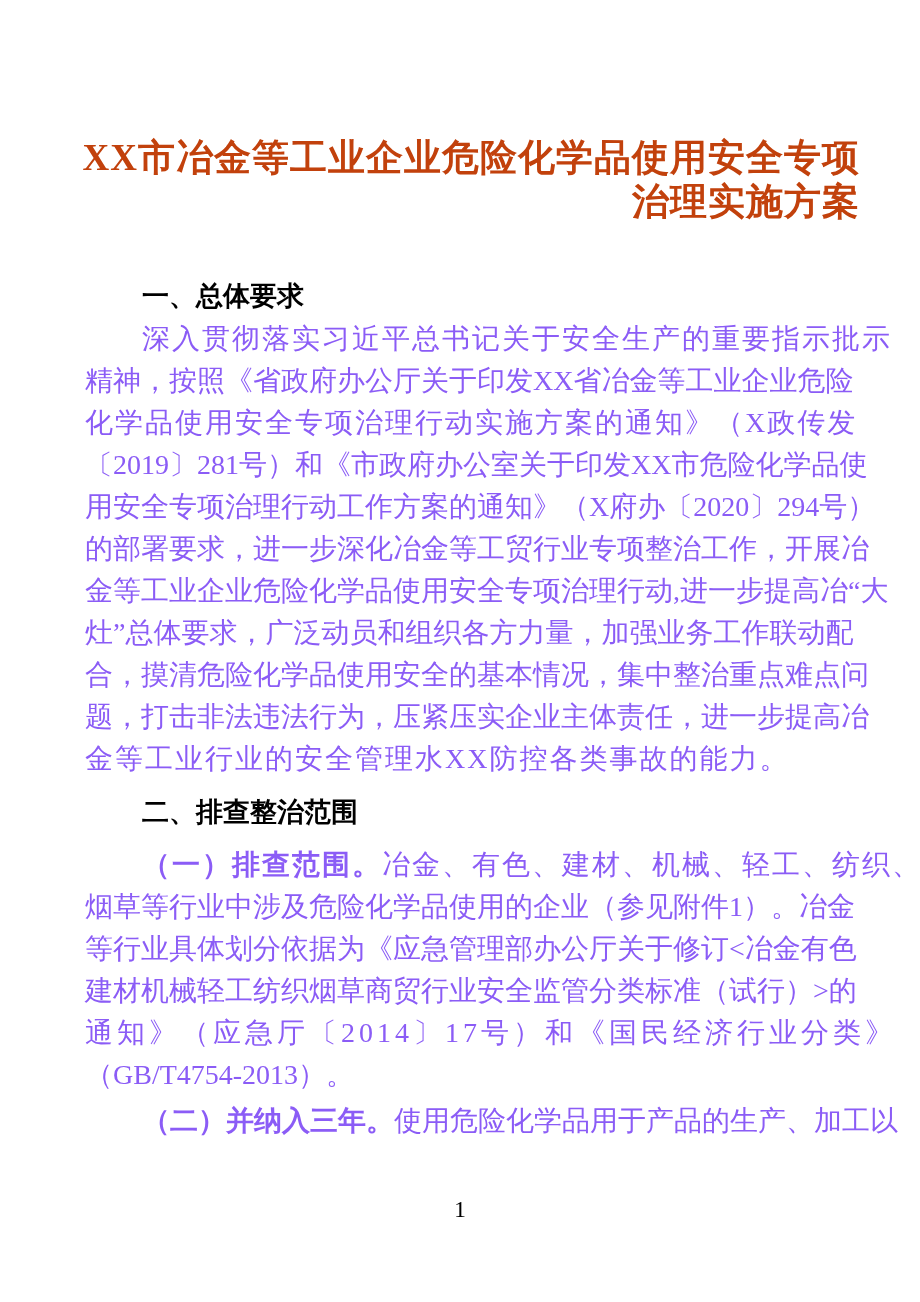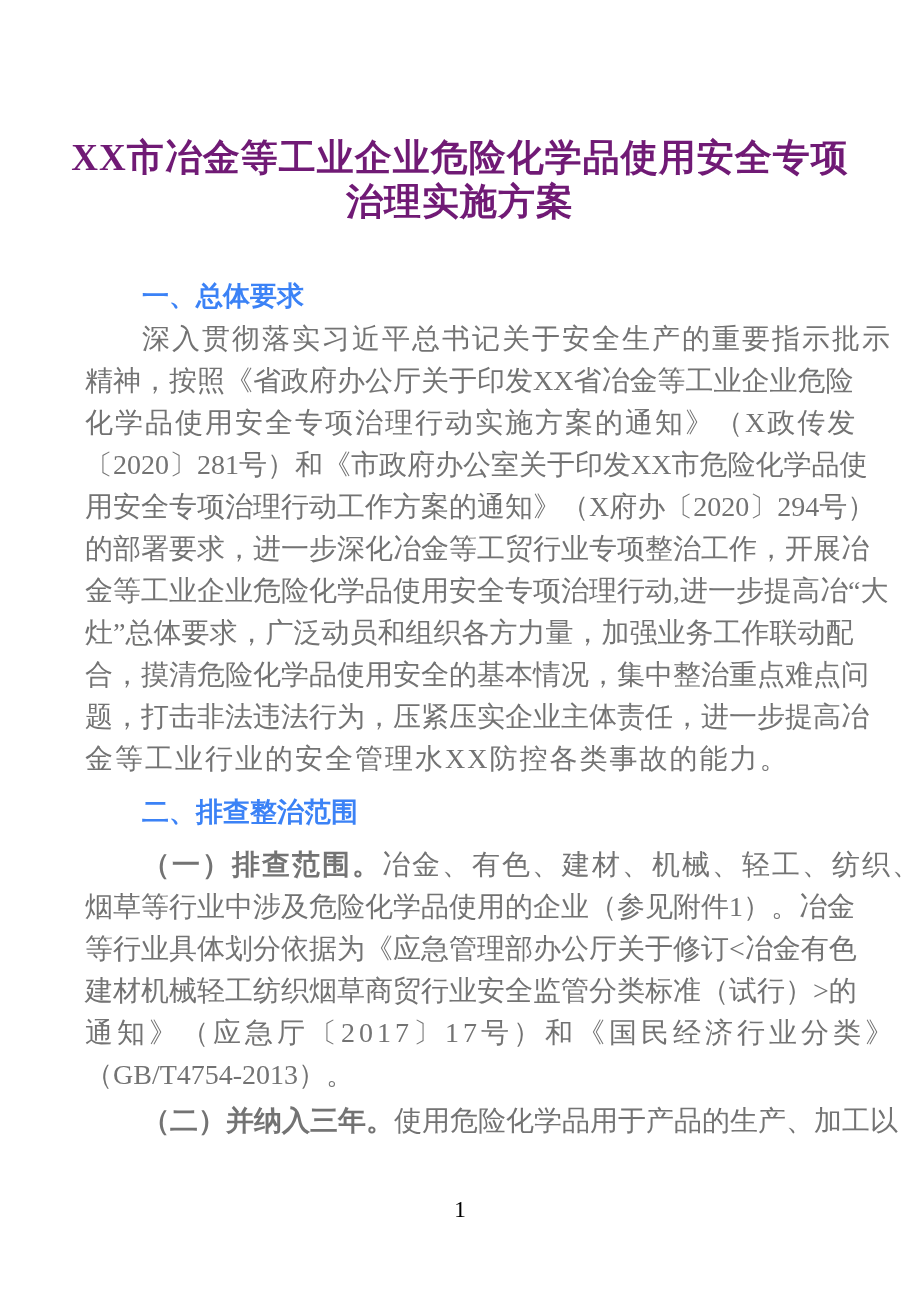--- a/index.html
+++ b/index.html
@@ -13,49 +13,49 @@
     height: 1302px;
     background: #ffffff;
     overflow: hidden;
     color: #000000;
   }
   .doc-title {
     position: absolute;
     top: 136px;
     left: 60px;
     width: 800px;
-    text-align: center;
+    text-align: right;
     font-family: "Liberation Serif", "DejaVu Serif", serif;
     font-weight: bold;
     font-size: 37px;
     line-height: 44px;
     letter-spacing: 1px;
-    color: #701a75;
+    color: #c2410c;
   }
   .section-heading {
     position: absolute;
     left: 142px;
     font-family: "Liberation Sans", "DejaVu Sans", sans-serif;
     font-weight: bold;
     font-size: 27px;
     line-height: 30px;
-    color: #3b82f6;
+    color: #000000;
     white-space: nowrap;
   }
   .para {
     position: absolute;
     left: 85px;
     width: 760px;
   }
   .line {
     height: 42px;
     line-height: 42px;
     font-family: "Liberation Serif", "DejaVu Serif", serif;
     font-size: 28px;
-    color: #737373;
+    color: #8b5cf6;
     white-space: nowrap;
   }
   .indent { padding-left: 57px; }
   .sp2 { letter-spacing: 2px; }
   .sp4 { letter-spacing: 4px; }
   .lead { font-weight: bold; }
   .page-number {
     position: absolute;
     top: 1196px;
     left: 0;
@@ -76,38 +76,38 @@
     <div>XX市冶金等工业企业危险化学品使用安全专项</div>
     <div>治理实施方案</div>
   </div>
 
   <div class="section-heading" style="top: 281px;">一、总体要求</div>
 
   <div class="para" style="top: 318px;">
     <div class="line indent sp2">深入贯彻落实习近平总书记关于安全生产的重要指示批示</div>
     <div class="line">精神，按照《省政府办公厅关于印发XX省冶金等工业企业危险</div>
     <div class="line sp2">化学品使用安全专项治理行动实施方案的通知》（X政传发</div>
-    <div class="line">〔2020〕281号）和《市政府办公室关于印发XX市危险化学品使</div>
+    <div class="line">〔2019〕281号）和《市政府办公室关于印发XX市危险化学品使</div>
     <div class="line">用安全专项治理行动工作方案的通知》（X府办〔2020〕294号）</div>
     <div class="line">的部署要求，进一步深化冶金等工贸行业专项整治工作，开展冶</div>
     <div class="line">金等工业企业危险化学品使用安全专项治理行动,进一步提高冶“大</div>
     <div class="line">灶”总体要求，广泛动员和组织各方力量，加强业务工作联动配</div>
     <div class="line">合，摸清危险化学品使用安全的基本情况，集中整治重点难点问</div>
     <div class="line">题，打击非法违法行为，压紧压实企业主体责任，进一步提高冶</div>
     <div class="line sp2">金等工业行业的安全管理水XX防控各类事故的能力。</div>
   </div>
 
   <div class="section-heading" style="top: 797px;">二、排查整治范围</div>
 
   <div class="para" style="top: 844px;">
     <div class="line indent sp2"><span class="lead">（一）排查范围。</span><span>冶金、有色、建材、机械、轻工、纺织、</span></div>
     <div class="line">烟草等行业中涉及危险化学品使用的企业（参见附件1）。冶金</div>
     <div class="line">等行业具体划分依据为《应急管理部办公厅关于修订&lt;冶金有色</div>
     <div class="line">建材机械轻工纺织烟草商贸行业安全监管分类标准（试行）&gt;的</div>
-    <div class="line sp4">通知》（应急厅〔2017〕17号）和《国民经济行业分类》</div>
+    <div class="line sp4">通知》（应急厅〔2014〕17号）和《国民经济行业分类》</div>
     <div class="line">（GB/T4754-2013）。</div>
   </div>
 
   <div class="para" style="top: 1100px;">
     <div class="line indent"><span class="lead">（二）并纳入三年。</span><span>使用危险化学品用于产品的生产、加工以</span></div>
   </div>
 
   <div class="page-number">1</div>
 
 </div>

